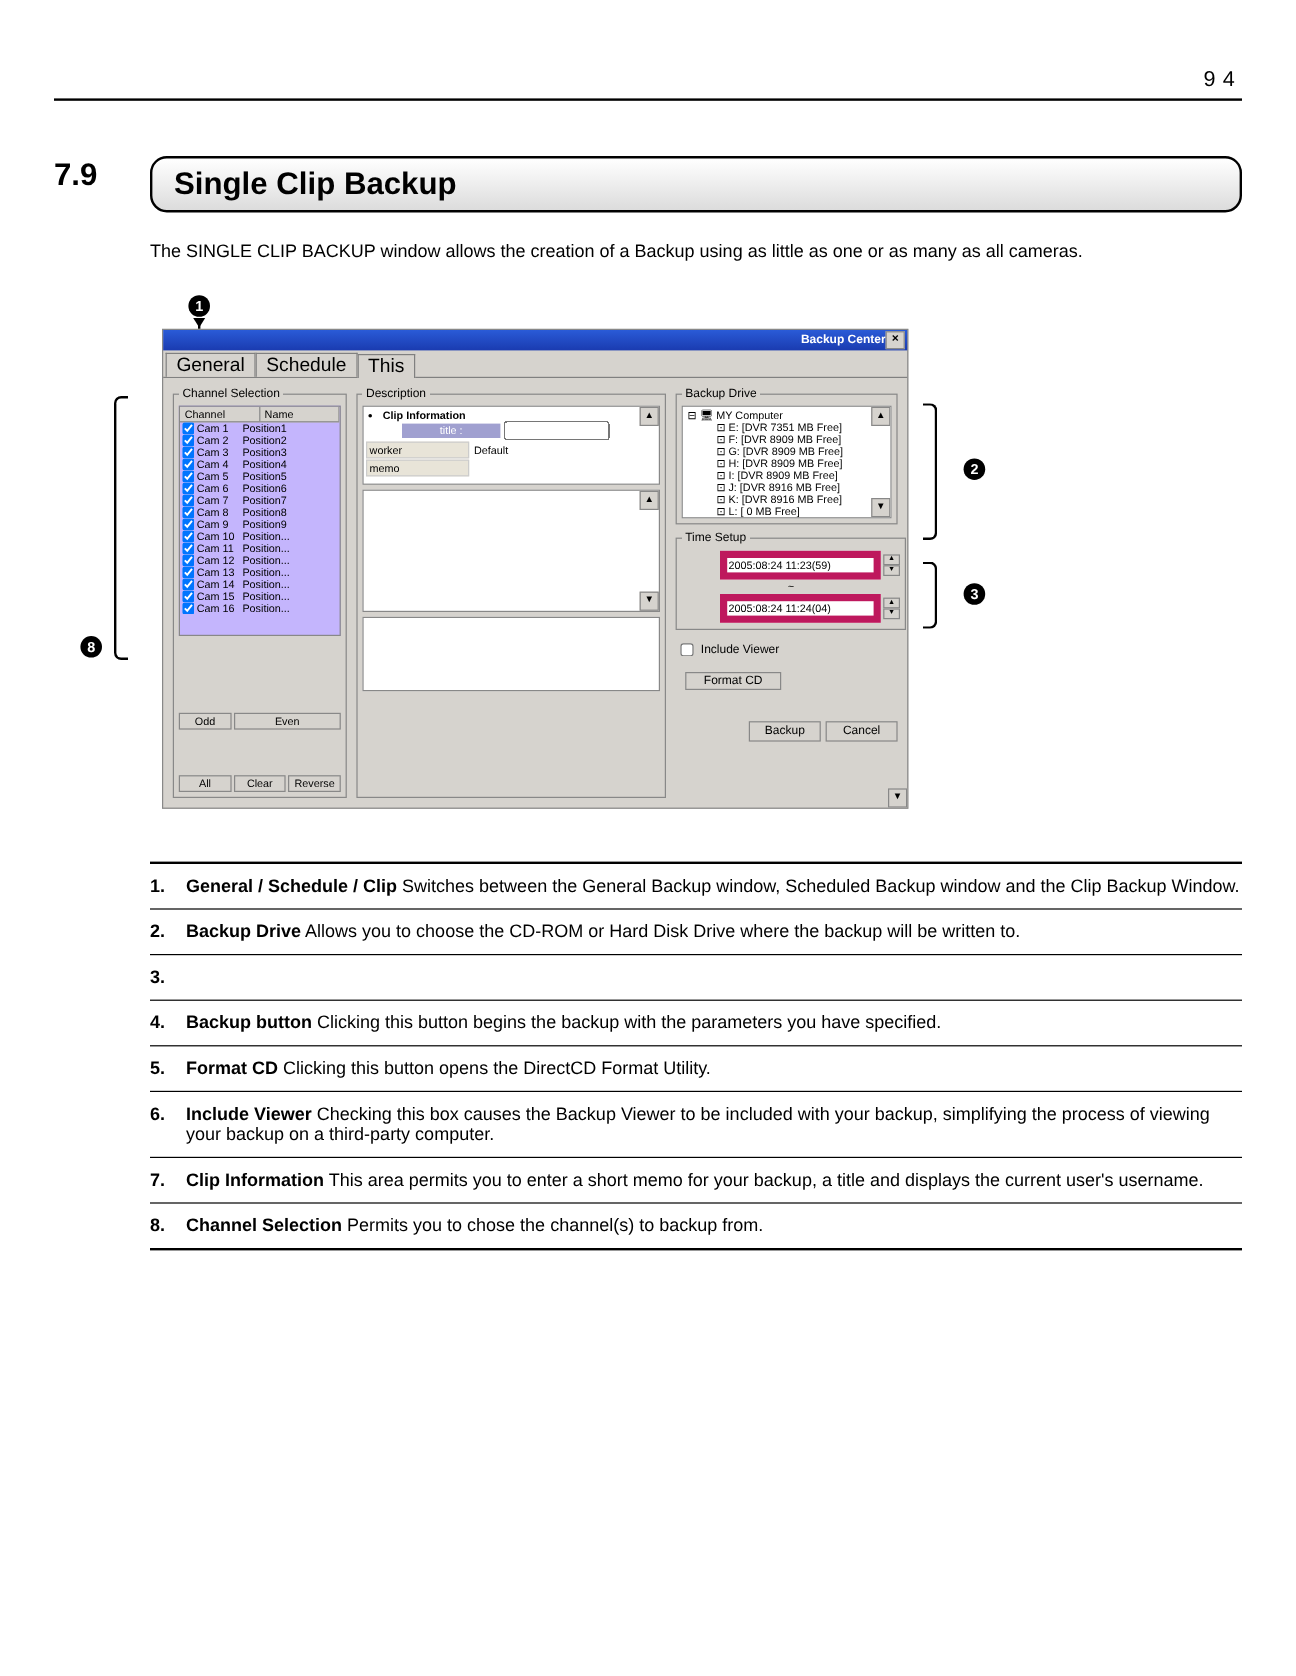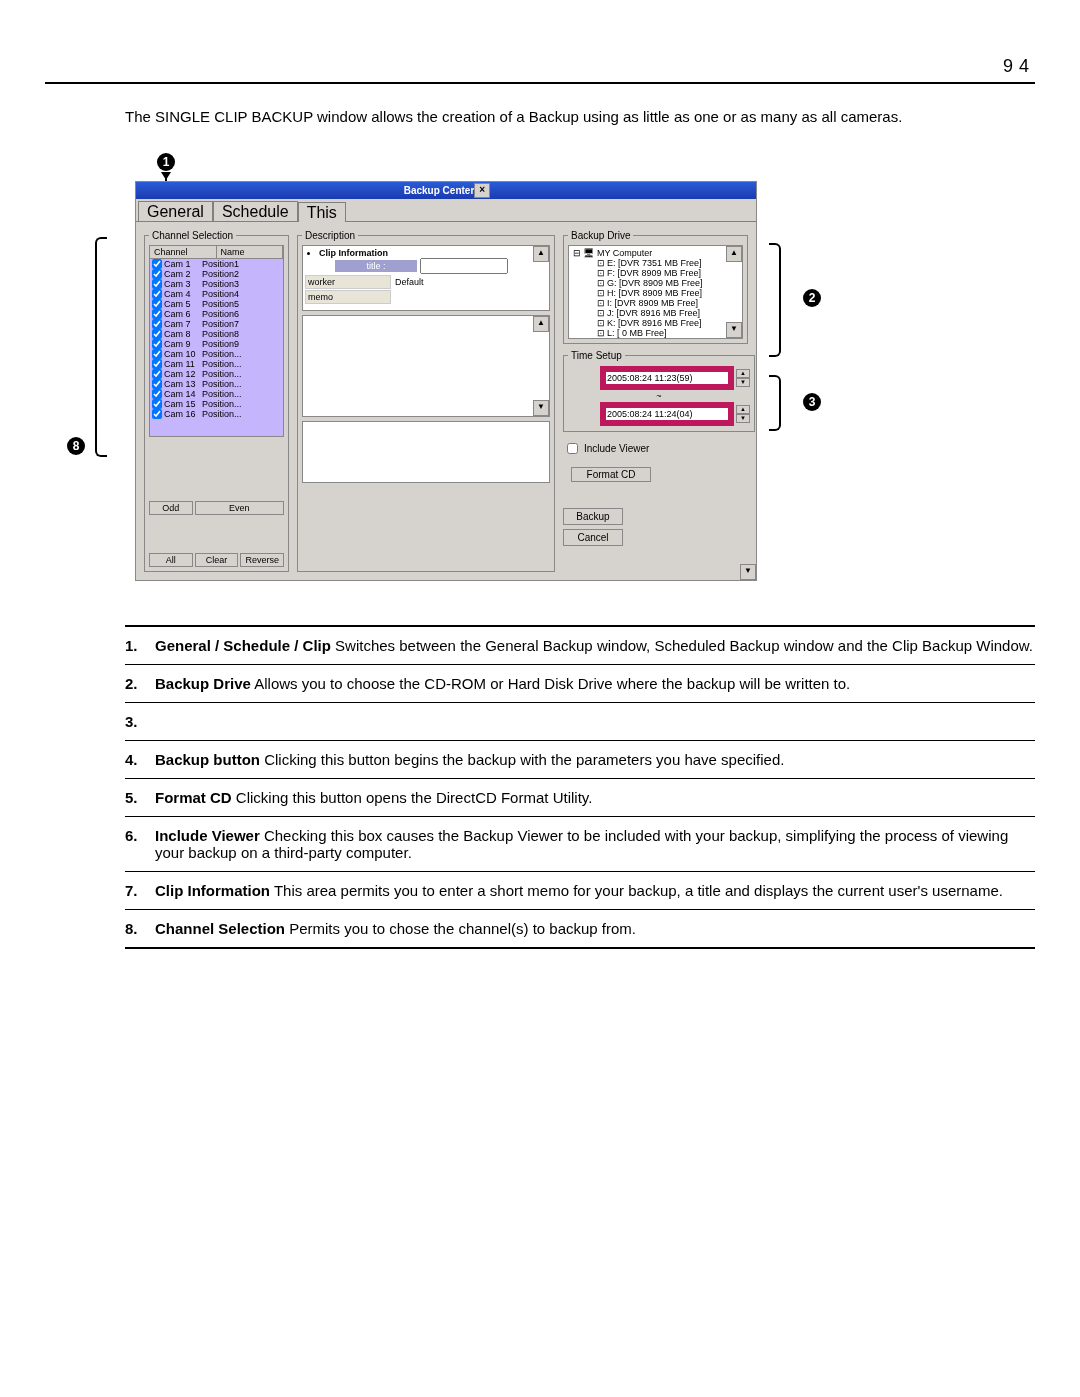--- a/index.html
+++ b/index.html
@@ -6,21 +6,21 @@
   .page{width:1080px;min-height:1397px;margin:0 auto;position:relative;box-sizing:border-box;padding:60px 45px 0 45px;border-radius:27px;}
   .page-number{position:absolute;top:56px;right:45px;font-size:18px;letter-spacing:6px;}
   .top-rule{border-top:2px solid #000;margin-top:22px;}
   .section-row{display:flex;align-items:flex-start;margin-top:46px;}
   .section-num{flex:0 0 80px;font-size:26px;font-weight:bold;}
   .section-heading{flex:1;border:2px solid #000;border-radius:14px;background:linear-gradient(#fff,#dcdcdc);padding:6px 18px;font-size:26px;font-weight:bold;}
   .intro{margin:24px 0 0 80px;font-size:15px;}
   .figure-wrap{position:relative;margin:56px 0 0 40px;width:860px;}
   
   .win{position:relative;width:620px;margin-left:50px;border:1px solid #888;background:#d6d3ce;font-size:10px;font-family:Tahoma,Arial,sans-serif;}
-  .titlebar{background:linear-gradient(#2a5bd7,#1a3bb0);color:#fff;display:flex;align-items:center;justify-content:center;padding:1px 2px 1px 4px;font-weight:bold;font-size:10px;}
+  .titlebar{background:linear-gradient(#2a5bd7,#1a3bb0);color:#fff;display:flex;align-items:center;justify-content:flex-end;padding:1px 2px 1px 4px;font-weight:bold;font-size:10px;}
   .titlebar .close{background:#d6d3ce;color:#000;width:14px;height:13px;font-size:10px;text-align:center;border:1px solid #888;font-family:Arial;}
   .tabs{display:flex;border-bottom:1px solid #808080;padding:2px 2px 0 2px;gap:0;}
   .tab{border:1px solid #808080;border-bottom:none;background:#d6d3ce;padding:1px 8px 0 8px;font-size:16px;position:relative;}
   .tab.active{background:#d6d3ce;top:1px;}
   .win-body{display:flex;padding:8px;gap:8px;}
   fieldset{border:1px solid #888;margin:0;padding:4px;}
   legend{font-size:10px;padding:0 3px;}
   
   .channel-panel{width:135px;display:flex;flex-direction:column;}
   .chan-list{border:1px solid #888;background:#c4b5fd;height:190px;overflow:hidden;}
@@ -51,21 +51,21 @@
   .drive-tree .child{padding-left:26px;}
   .drive-tree .scroll-up{top:0;} .drive-tree .scroll-down{bottom:0;}
   .time-setup input{font-size:9px;width:120px;border:6px solid #be185d;padding:1px;margin-left:32px;}
   .time-row{display:flex;align-items:center;gap:2px;margin:1px 0;}
   .time-row .spin{display:flex;flex-direction:column;}
   .time-row .spin span{width:12px;height:7px;border:1px solid #888;background:#d6d3ce;font-size:6px;text-align:center;line-height:6px;}
   .time-center{text-align:center;font-size:9px;}
   .inc-view{font-size:10px;display:flex;align-items:center;gap:3px;margin:2px 0;}
   .inc-view input{width:11px;height:11px;}
   .fmt-btn{width:80px;font-size:10px;border:1px solid #888;background:#d6d3ce;padding:1px;margin:2px 0 0 8px;}
-  .bottom-btns{display:flex;justify-content:flex-end;gap:4px;margin-top:20px;flex-direction:column;}
+  .bottom-btns{display:flex;justify-content:flex-end;gap:4px;margin-top:20px;}
   .bottom-btns button{width:60px;font-size:10px;border:1px solid #888;background:#d6d3ce;padding:2px;}
   
   .badge{position:absolute;width:18px;height:18px;border-radius:50%;background:#000;color:#fff;font-size:12px;font-weight:bold;text-align:center;line-height:18px;}
   .arrow-v{position:absolute;width:2px;background:#000;}
   .arrow-v::after{content:"";position:absolute;bottom:-1px;left:-4px;border-left:5px solid transparent;border-right:5px solid transparent;border-bottom:8px solid #000;}
   .arrow-v.down::after{bottom:auto;top:-1px;border-bottom:none;border-top:8px solid #000;}
   .bracket{position:absolute;border:2px solid #000;border-left:none;width:10px;}
   .bracket-left{position:absolute;border:2px solid #000;border-right:none;width:10px;}
   
   .legend{margin:44px 0 0 80px;}
@@ -76,20 +76,24 @@
   .legend-row .txt{flex:1;}
   .legend-row .txt b{font-weight:bold;}
 </style>
 </head>
 <body>
 
 <div class="page">
   <div class="page-number">94</div>
   <div class="top-rule"></div>
 
+  <div class="section-row">
+    <div class="section-num">7.9</div>
+    <div class="section-heading">Single Clip Backup</div>
+  </div>
 
   <div class="intro">The SINGLE CLIP BACKUP window allows the creation of a Backup using as little as one or as many as all cameras.</div>
 
   <div class="figure-wrap">
 
     <div class="badge" style="top:-28px;left:72px;">1</div>
     <div class="arrow-v down" style="top:-8px;left:80px;height:24px;"></div>
 
     <div class="bracket" style="top:62px;left:684px;height:110px;border-radius:0 6px 6px 0;"></div>
     <div class="badge" style="top:108px;left:718px;">2</div>

